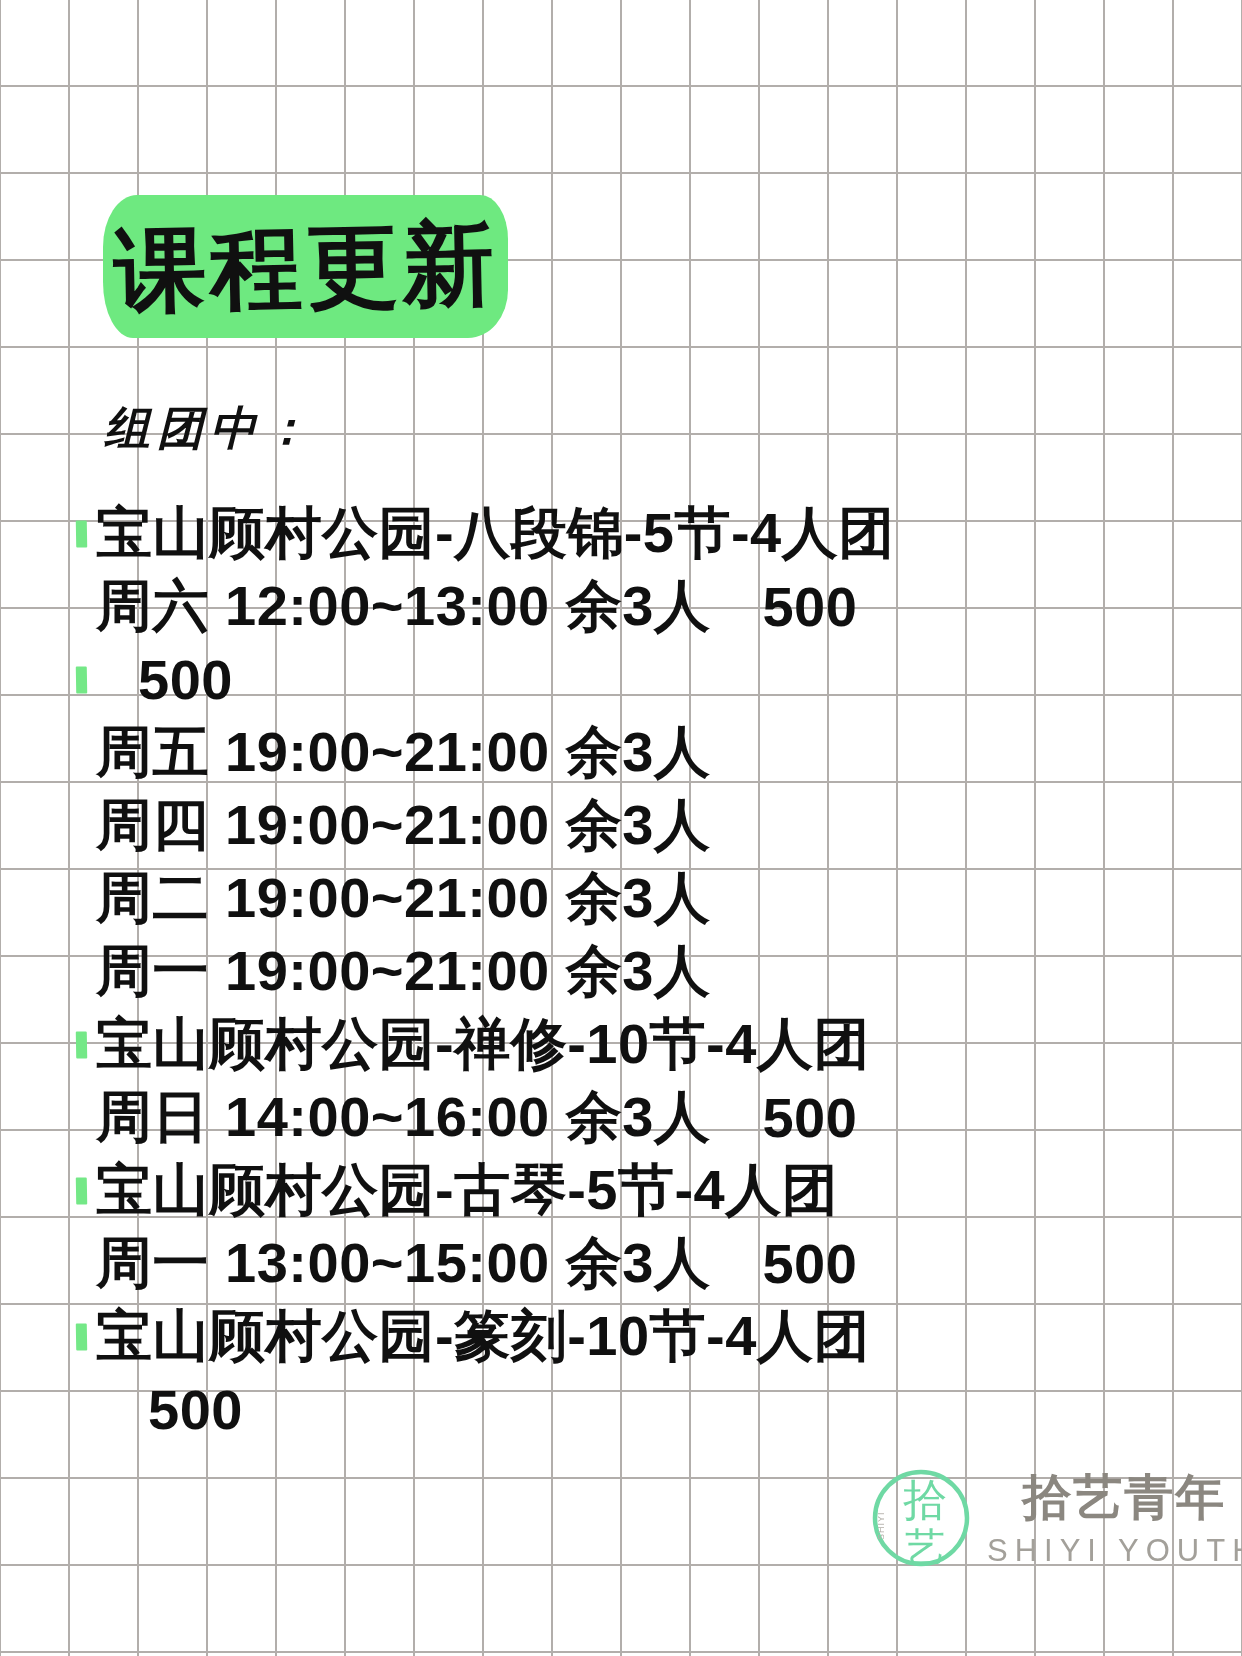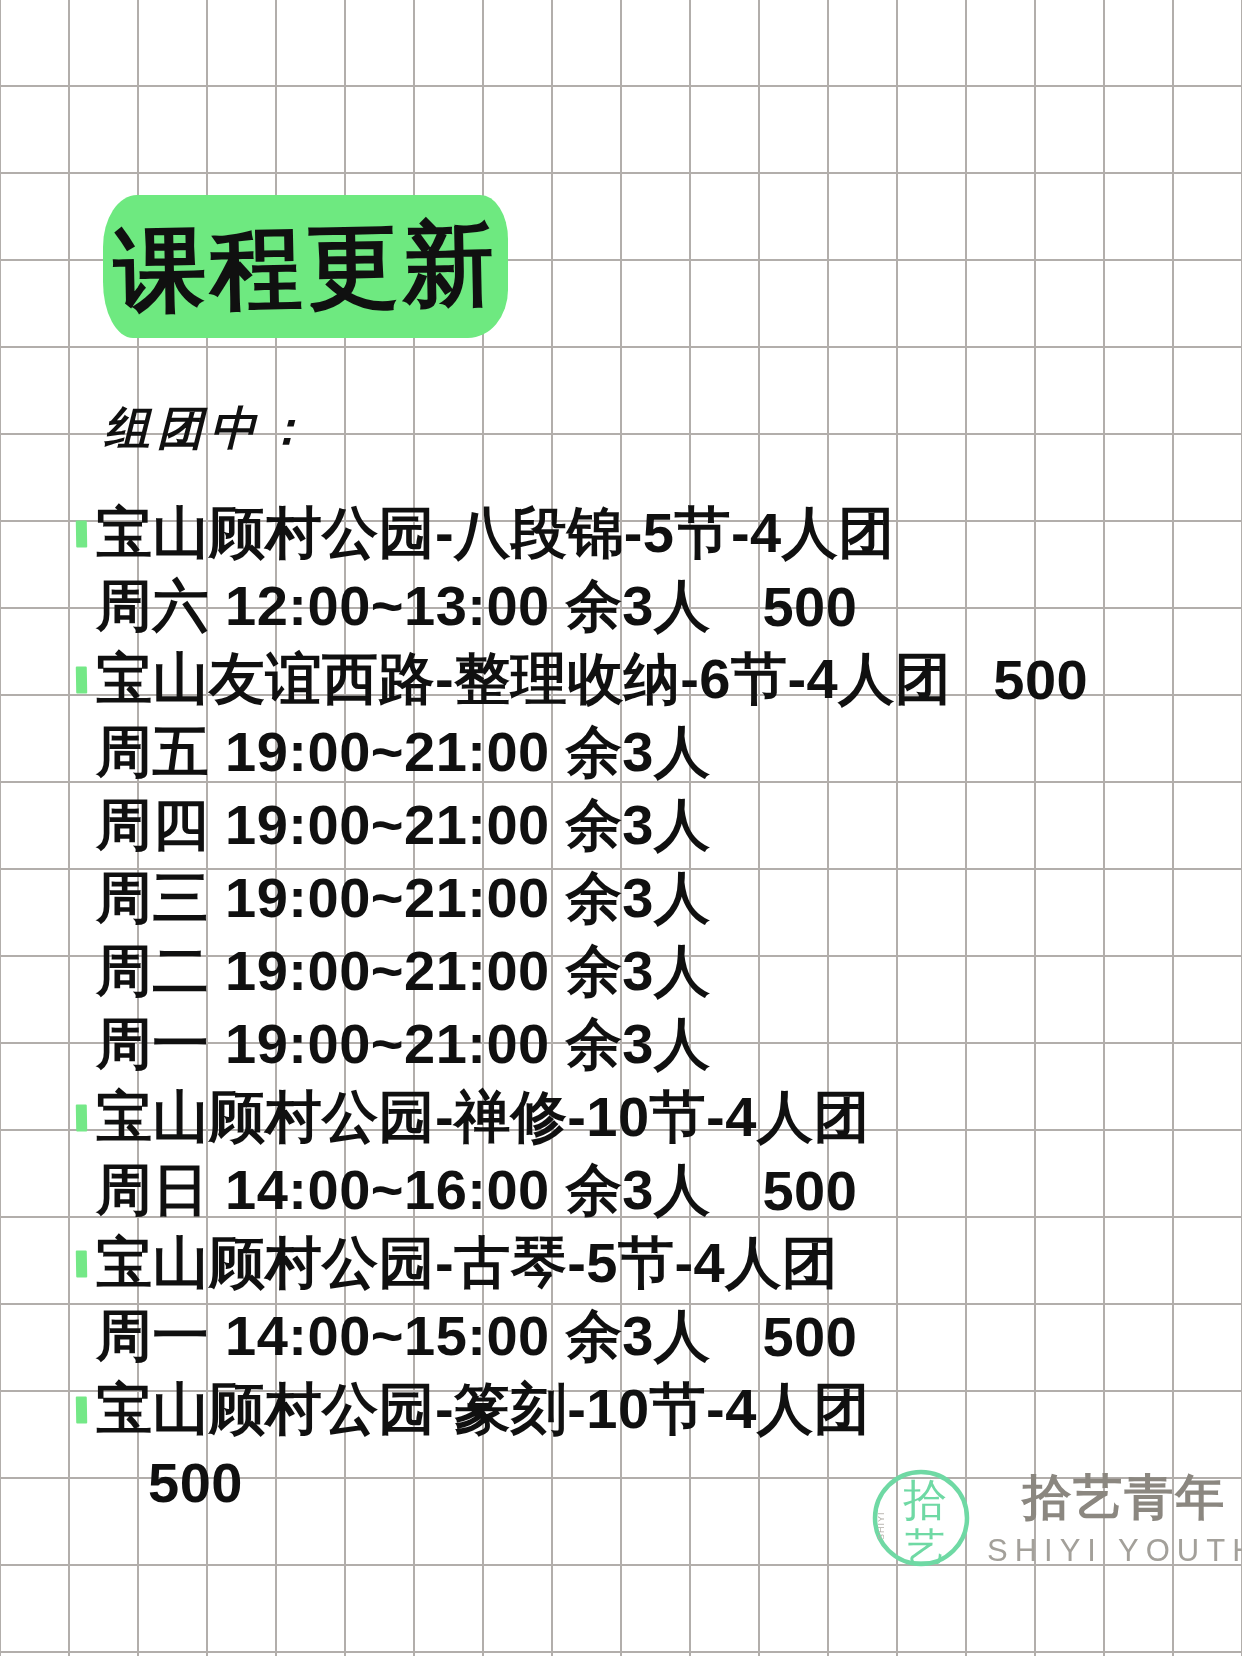--- a/index.html
+++ b/index.html
@@ -102,33 +102,28 @@
     <span>宝山顾村公园-八段锦-5节-4人团</span>
 
   </div>
   <div class="line">
     <span>周六 12:00~13:00 余3人</span>
     <span class="price">500</span>
   </div>
 
   <div class="line">
     <span class="bullet"></span>
-    <span>宝山友谊西路-整理收纳-6节-4人团</span>
     <span class="title-price">500</span>
   </div>
   <div class="line">
     <span>周五 19:00~21:00 余3人</span>
 
   </div>
   <div class="line">
     <span>周四 19:00~21:00 余3人</span>
-
-  </div>
-  <div class="line">
-    <span>周三 19:00~21:00 余3人</span>
 
   </div>
   <div class="line">
     <span>周二 19:00~21:00 余3人</span>
 
   </div>
   <div class="line">
     <span>周一 19:00~21:00 余3人</span>
 
   </div>
@@ -142,21 +137,21 @@
     <span>周日 14:00~16:00 余3人</span>
     <span class="price">500</span>
   </div>
 
   <div class="line">
     <span class="bullet"></span>
     <span>宝山顾村公园-古琴-5节-4人团</span>
 
   </div>
   <div class="line">
-    <span>周一 14:00~15:00 余3人</span>
+    <span>周一 13:00~15:00 余3人</span>
     <span class="price">500</span>
   </div>
 
   <div class="line">
     <span class="bullet"></span>
     <span>宝山顾村公园-篆刻-10节-4人团</span>
 
   </div>
   <div class="line">
     <span class="price">500</span>

